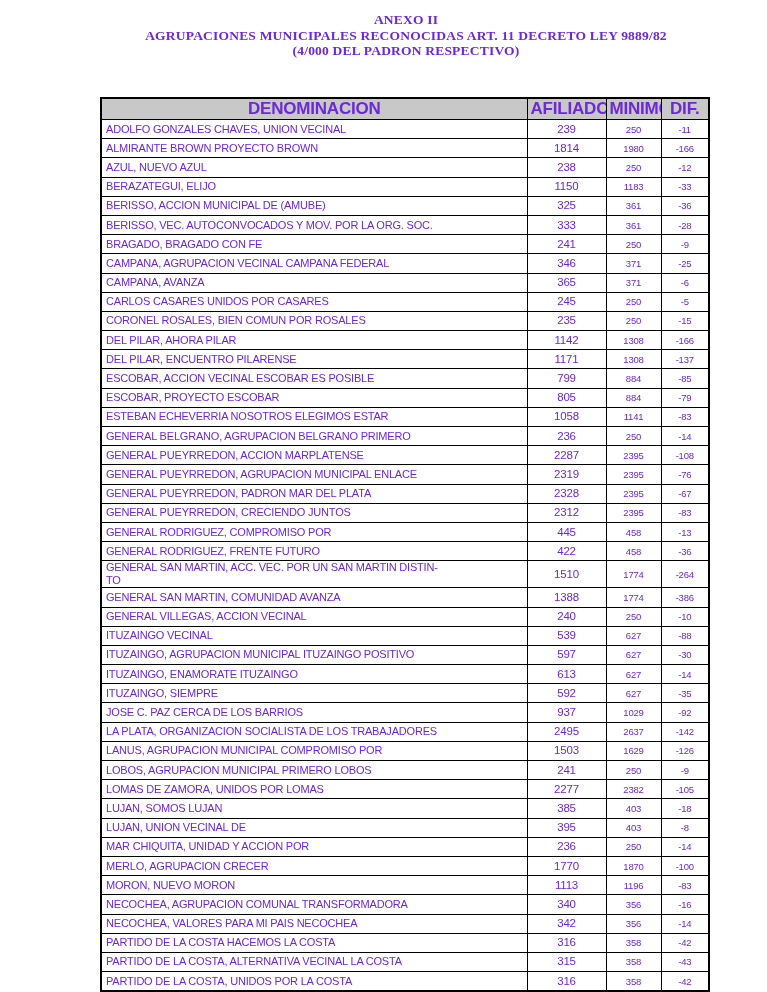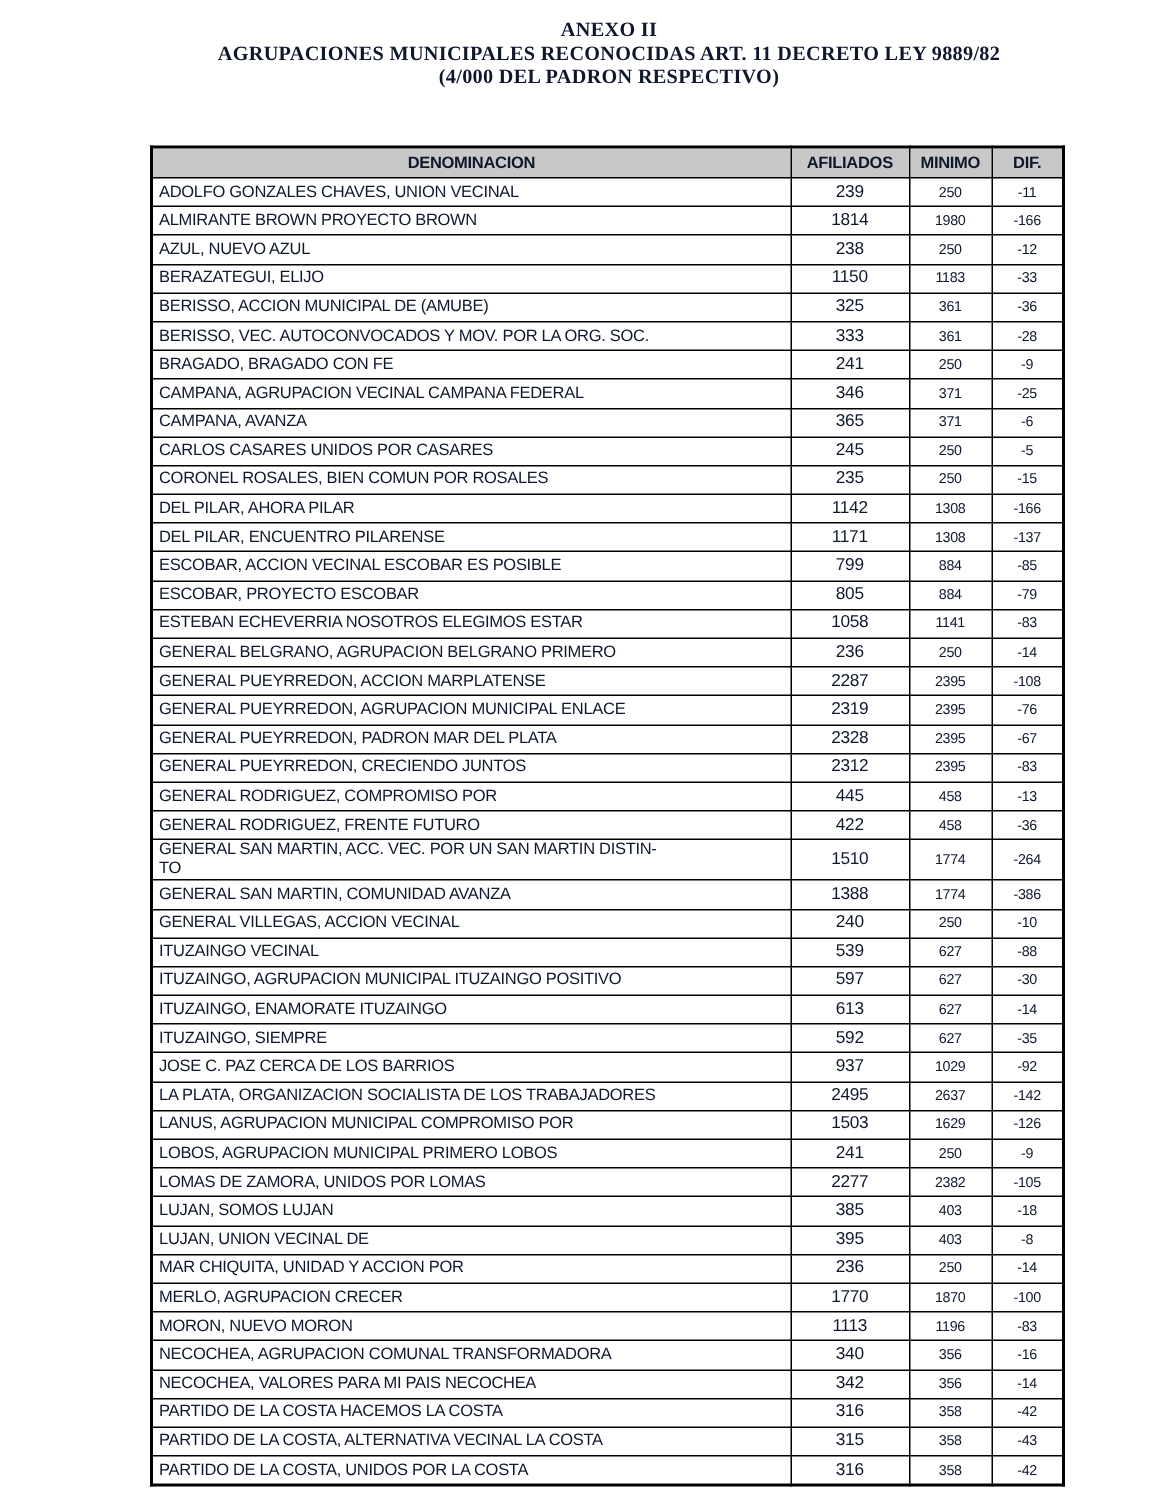--- a/index.html
+++ b/index.html
@@ -6,21 +6,21 @@
     margin: 0;
     padding: 0;
     background: #ffffff;
   }
   .page {
     position: relative;
     width: 767px;
     height: 992px;
     background: #ffffff;
     font-family: "Liberation Sans", sans-serif;
-    color: #0f172a;
+    color: #6d28d9;
     overflow: hidden;
   }
   .doc-title {
     position: absolute;
     left: 100px;
     top: 12px;
     width: 612px;
     text-align: center;
     font-family: "Liberation Serif", serif;
     font-weight: bold;
@@ -40,21 +40,21 @@
   }
   .agr-table th, .agr-table td {
     border: 1px solid #000000;
     padding: 0 3px;
     vertical-align: middle;
     overflow: hidden;
   }
   .agr-table th {
     background: var(--header-bg, #c8c8c8);
     font-weight: bold;
-    font-size: 11px;
+    font-size: 17px;
     height: 19px;
     text-align: center;
   }
   .agr-table td {
     height: 18.2px;
     line-height: 13px;
     font-size: 11px;
   }
   td.c-den {
     text-align: left;

